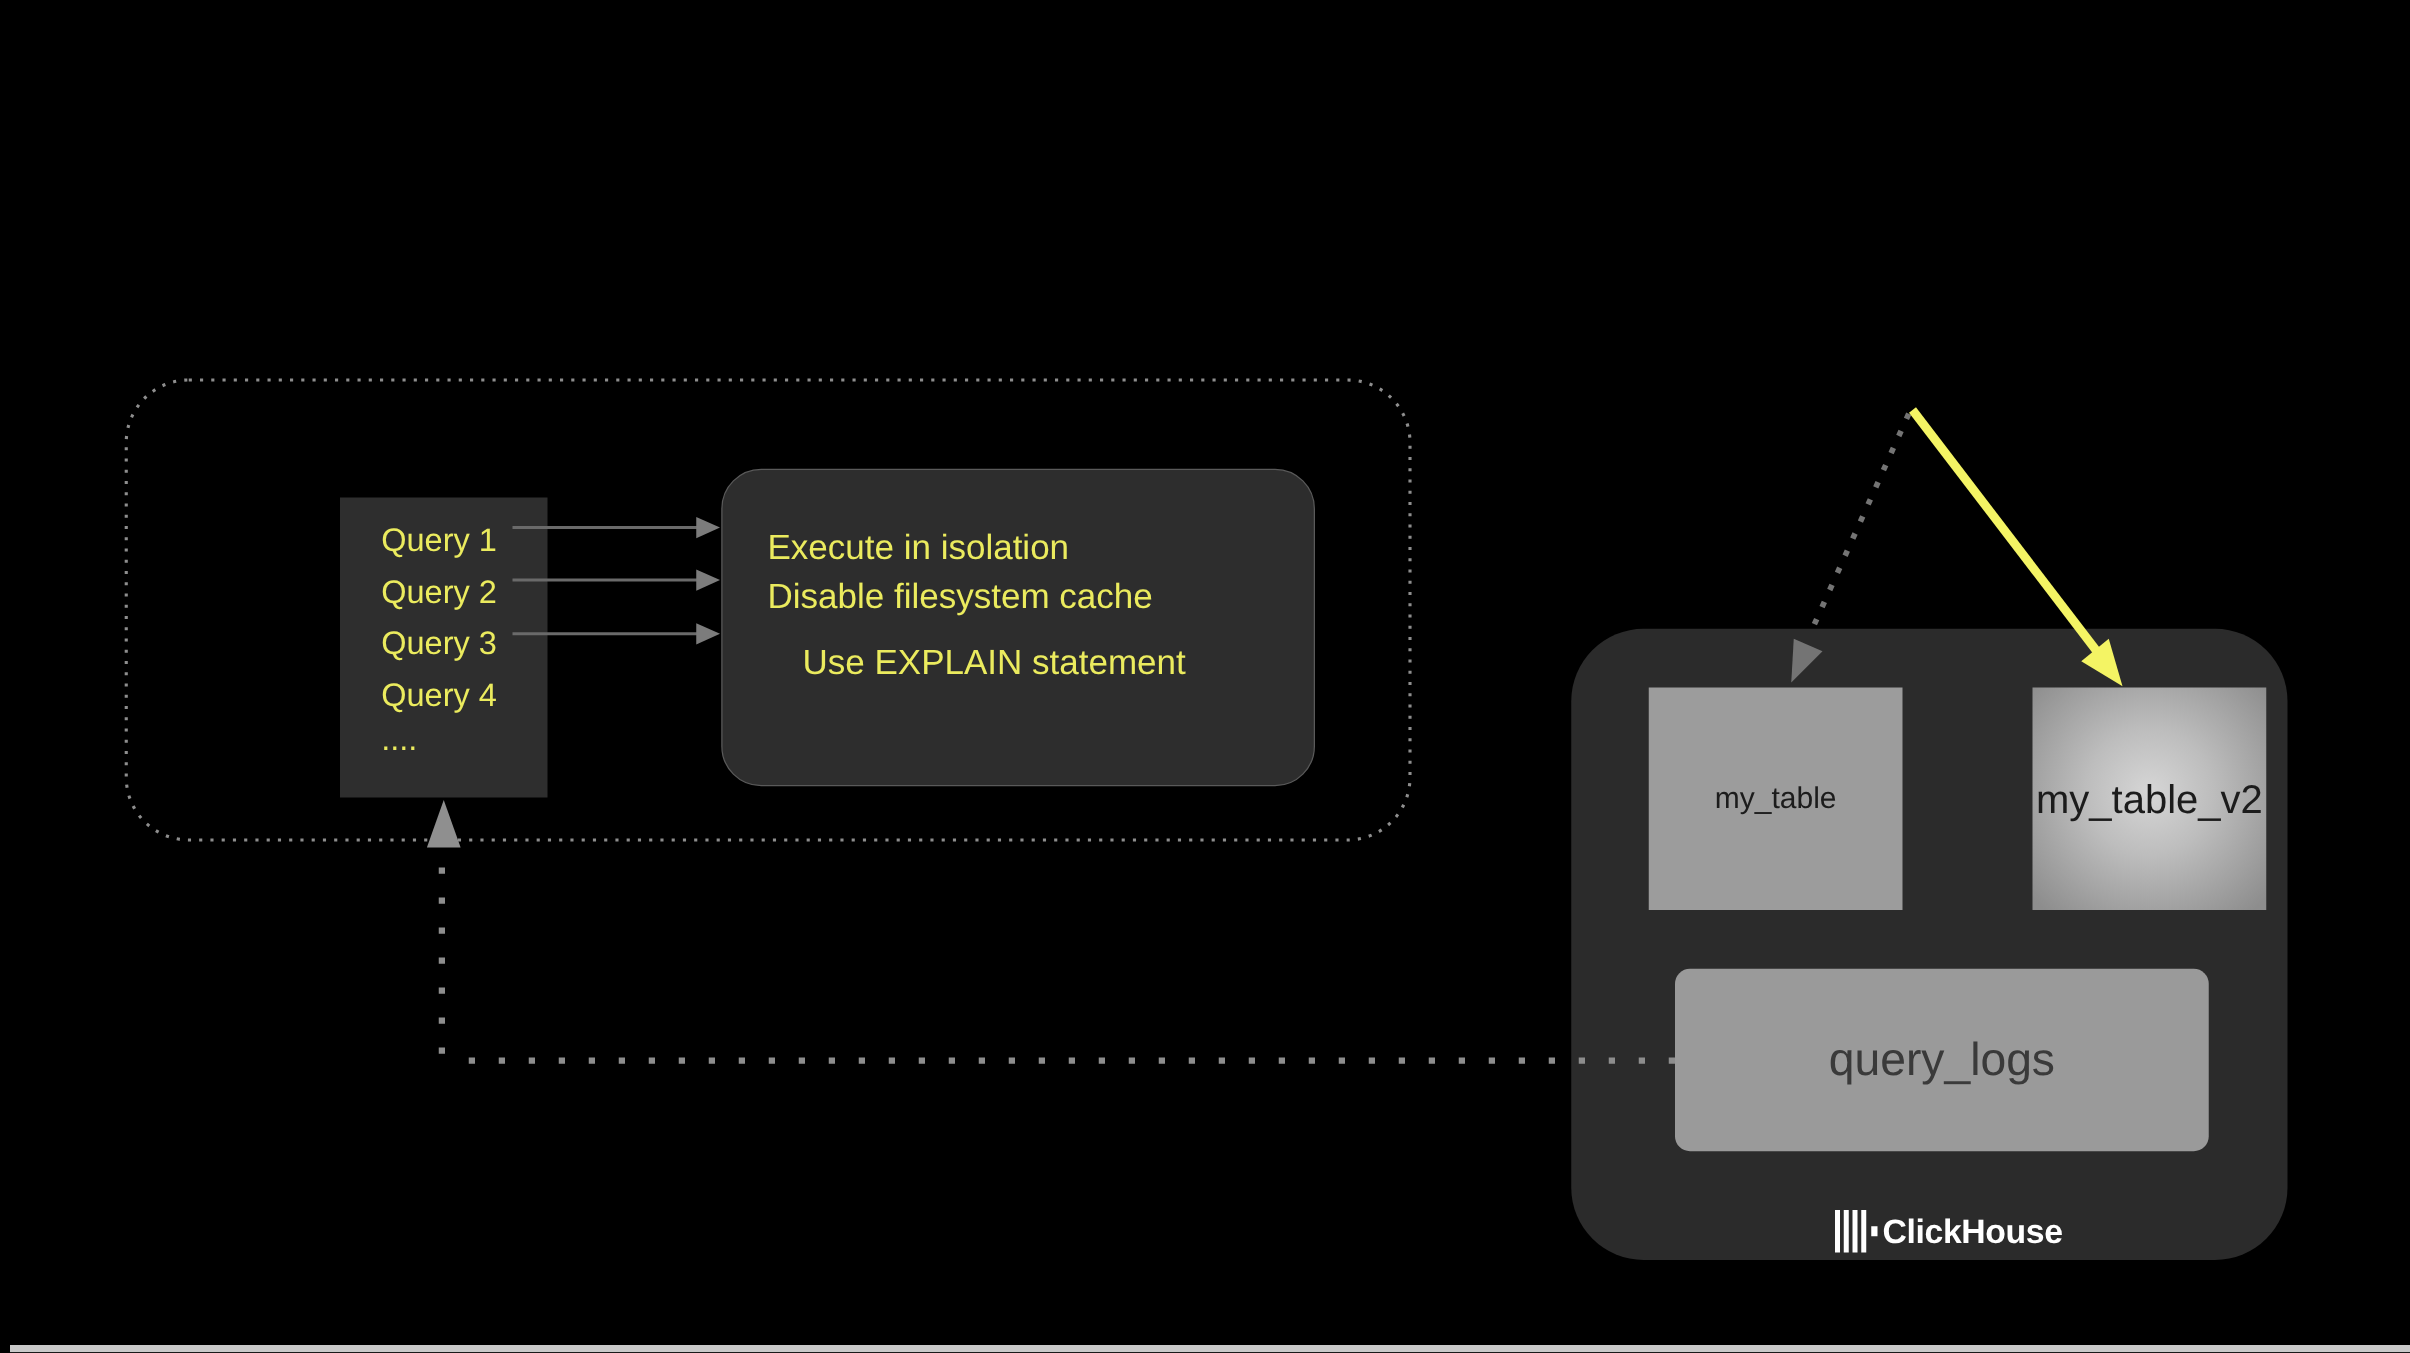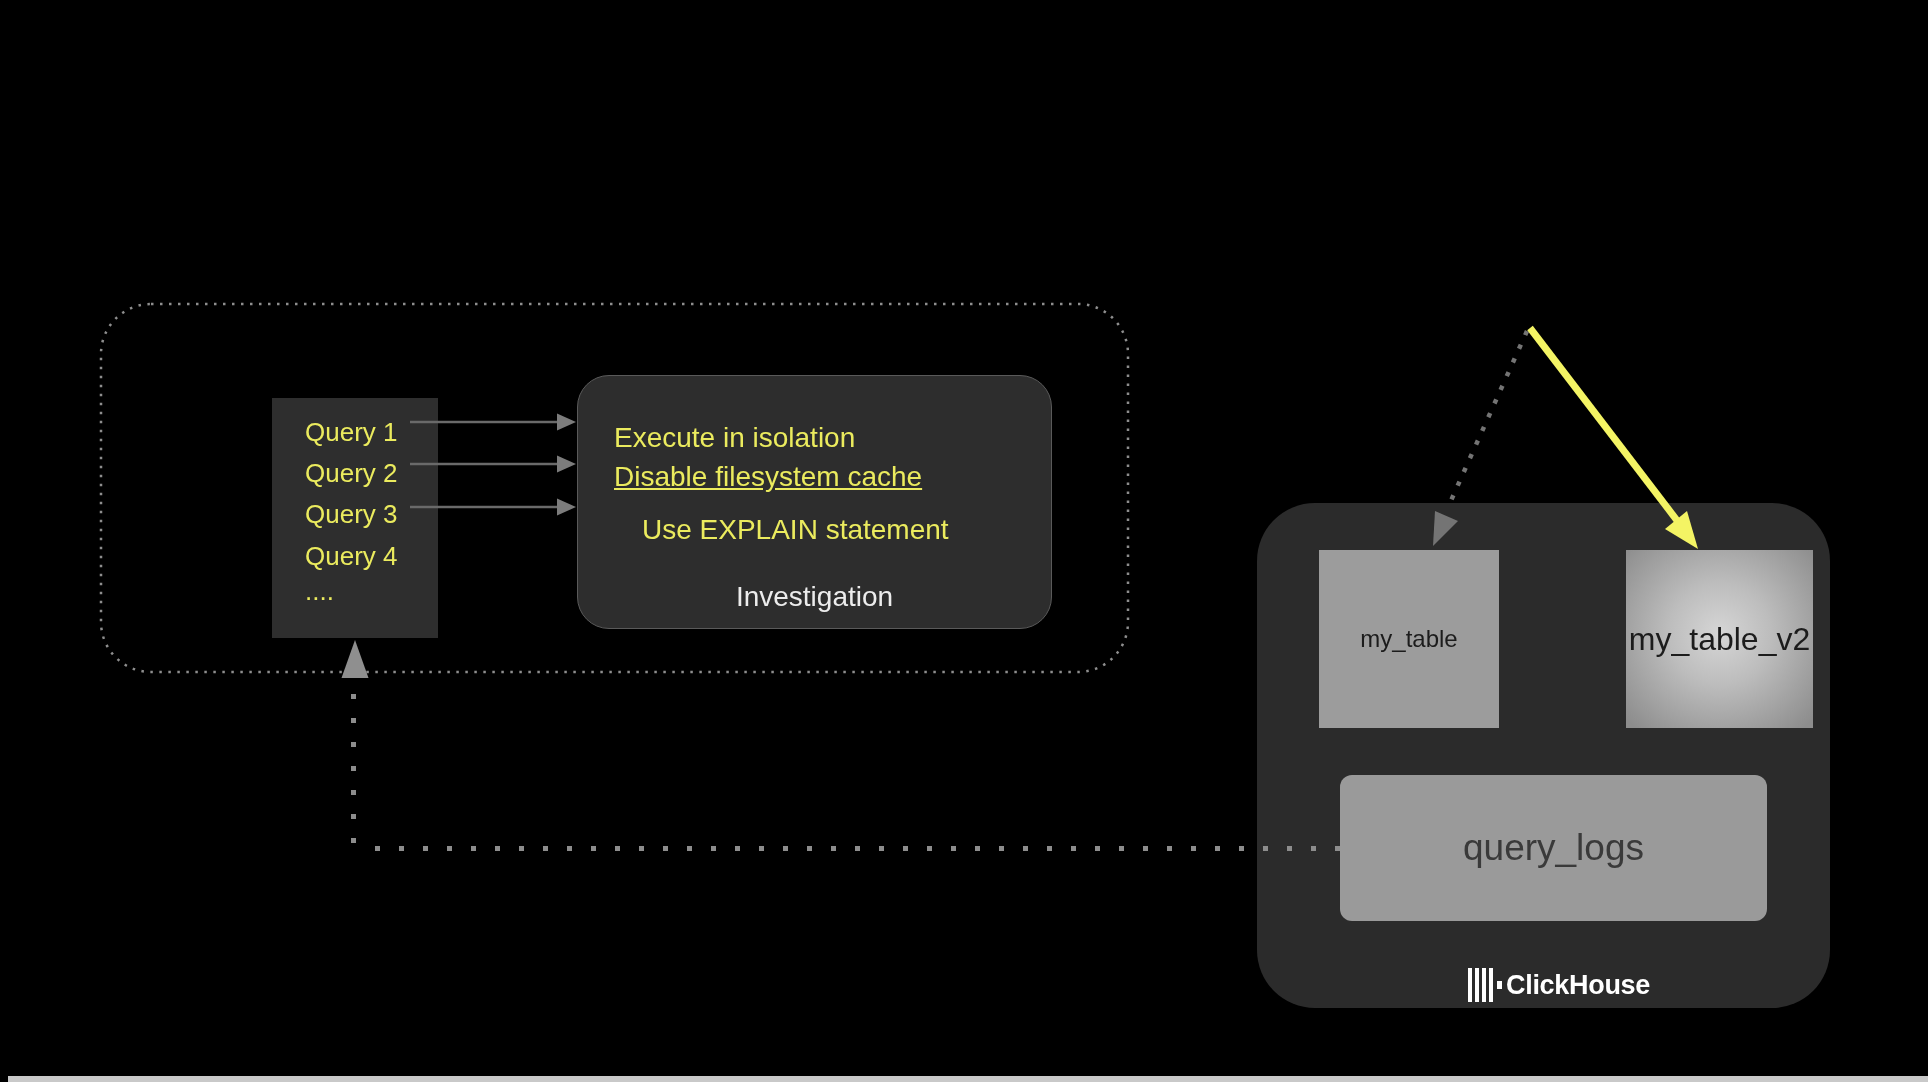--- a/index.html
+++ b/index.html
@@ -38,34 +38,34 @@
   
   #investigation-box{
     left:577px;top:375px;width:475px;height:254px;
     background:#2d2d2d;border:1.5px solid #5a5a5a;border-radius:32px;
   }
   .tip-line{
     position:absolute;left:36px;height:34px;line-height:34px;
     color:#ebeb5e;font-size:28px;white-space:nowrap;
   }
   .tip-line:nth-of-type(1){top:45px;}
-  .tip-line:nth-of-type(2){top:84px;text-decoration:underline;}
+  .tip-line:nth-of-type(2){top:84px;}
   .tip-line:nth-of-type(3){top:137px;margin-left:28px;}
   #investigation-caption{
     position:absolute;top:204px;left:0;width:100%;height:34px;line-height:34px;
     text-align:center;color:#ececec;font-size:28px;
   }
 
   
   #clickhouse-box{
     left:1257px;top:503px;width:573px;height:505px;
     background:#2b2b2b;border-radius:58px;
   }
   #my-table-box{
-    left:1319px;top:550px;width:180px;height:178px;
+    left:1319px;top:550px;width:203px;height:178px;
     background:#9c9c9c;color:#1c1c1c;font-size:24px;
   }
   #my-table-v2-box{
     left:1608px;top:550px;width:187px;height:178px;
     background:radial-gradient(circle at 50% 47%, #d6d6d6 0%, #bdbdbd 38%, #8d8d8d 95%);
     color:#1c1c1c;font-size:32px;margin-left:18px;
   }
   #query-logs-box{
     left:1340px;top:775px;width:427px;height:146px;
     background:#9a9a9a;border-radius:12px;
@@ -104,21 +104,20 @@
     <div class="query-item">Query 2</div>
     <div class="query-item">Query 3</div>
     <div class="query-item">Query 4</div>
     <div class="query-item">....</div>
   </div>
 
   <div id="investigation-box" class="abs">
     <div class="tip-line">Execute in isolation</div>
     <div class="tip-line">Disable filesystem cache</div>
     <div class="tip-line">Use EXPLAIN statement</div>
-    <div id="investigation-caption">Investigation</div>
   </div>
 
   <div id="clickhouse-box" class="abs"></div>
 
   <div id="my-table-box" class="abs flexc">
     <span>my_table</span>
   </div>
 
   <div id="my-table-v2-box" class="abs flexc">
     <span>my_table_v2</span>

